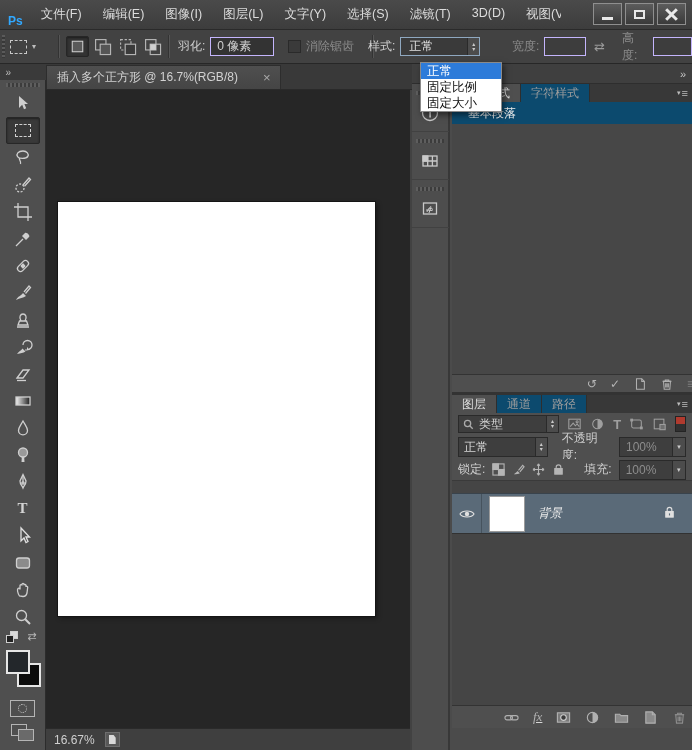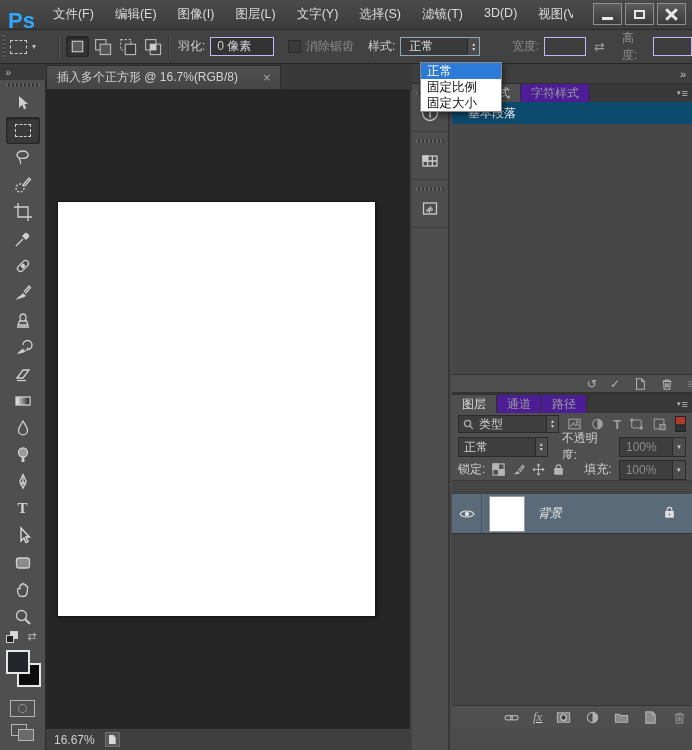--- a/index.html
+++ b/index.html
@@ -3,21 +3,21 @@
 <meta charset="utf-8">
 <style>
   * { margin:0; padding:0; box-sizing:border-box; }
   html,body { background:#2b2b2b; }
   .app{position:relative;width:692px;height:750px;background:#424242;overflow:hidden;
        font-family:"Liberation Sans","DejaVu Sans",sans-serif;color:#d6d6d6;font-size:12px;}
   
   .menubar{position:absolute;left:0;top:0;width:692px;height:30px;
            background:linear-gradient(#4a4a4a,#3d3d3d);border-bottom:1px solid #2a2a2a;
            display:flex;align-items:center;}
-  .pslogo{font-weight:bold;font-size:22px;color:#31a8ff;margin:12px 18px 0 8px;letter-spacing:0;}
+  .pslogo{font-weight:bold;font-size:12px;color:#31a8ff;margin:12px 18px 0 8px;letter-spacing:0;}
   .menu-items{display:flex;gap:21px;white-space:nowrap;overflow:hidden;max-width:520px;}
   .menu-item{color:#dcdcdc;font-size:12.5px;cursor:default;}
   .winbtns{position:absolute;right:6px;top:3px;display:flex;gap:3px;}
   .winbtn{width:29px;height:22px;border:1px solid #8f8f8f;background:linear-gradient(#5c5c5c,#3a3a3a);
           display:flex;align-items:center;justify-content:center;position:relative;}
   .glyph-min{width:11px;height:3px;background:#e8e8e8;margin-top:8px;}
   .glyph-max{width:11px;height:9px;border:2px solid #e8e8e8;}
   .glyph-close{position:relative;width:13px;height:13px;}
   .glyph-close::before,.glyph-close::after{content:"";position:absolute;left:-1px;top:5px;width:15px;height:3px;background:#e8e8e8;}
   .glyph-close::before{transform:rotate(45deg);} .glyph-close::after{transform:rotate(-45deg);}
@@ -88,21 +88,21 @@
   
   .dock{position:absolute;left:412px;top:64px;width:280px;height:686px;background:#4b4b4b;}
   .dock-head{height:20px;background:#3f3f3f;display:flex;align-items:center;justify-content:flex-end;padding-right:6px;border-bottom:1px solid #2e2e2e;}
   .dock-head span{color:#c3c3c3;font-size:11px;}
   .iconstrip{position:absolute;left:0;top:20px;bottom:0;width:38px;background:#4d4d4d;border-right:2px solid #383838;
              display:flex;flex-direction:column;align-items:center;}
   .strip-item{width:38px;padding:4px 0 8px;display:flex;flex-direction:column;align-items:center;gap:5px;border-bottom:1px solid #414141;}
   .strip-item svg{width:20px;height:20px;stroke:#c9c9c9;fill:none;stroke-width:1.3;}
   .panels{position:absolute;left:40px;top:20px;right:0;bottom:0;display:flex;flex-direction:column;}
   .ptabs{height:18px;background:#383838;display:flex;align-items:stretch;}
-  .ptab{padding:0 10px;display:flex;align-items:center;color:#9c9c9c;font-size:12px;background:#4c1d95;border-right:1px solid #2e2e2e;}
+  .ptab{padding:0 10px;display:flex;align-items:center;color:#9c9c9c;font-size:12px;background:#0c4a6e;border-right:1px solid #2e2e2e;}
   .ptab.active{background:#4f4f4f;color:#dcdcdc;}
   .ptab-spacer{flex:1;} 
   .pmenu{display:flex;align-items:center;gap:1px;padding-right:5px;color:#bdbdbd;}
   .pmenu .c{font-size:7px;} .pmenu .l{font-size:11px;letter-spacing:-1px;}
   .para-row{height:22px;background:#0c4a6e;display:flex;align-items:center;padding-left:16px;color:#ececec;}
   .para-body{height:272px;background:#474747;}
   .para-row + .para-body{height:250px;}
   .panel-bottom{height:18px;background:#4f4f4f;border-top:1px solid #333;
                 display:flex;align-items:center;justify-content:flex-end;gap:13px;padding-right:6px;overflow:hidden;}
   .panel-bottom .u{color:#b5b5b5;font-size:12px;} 

